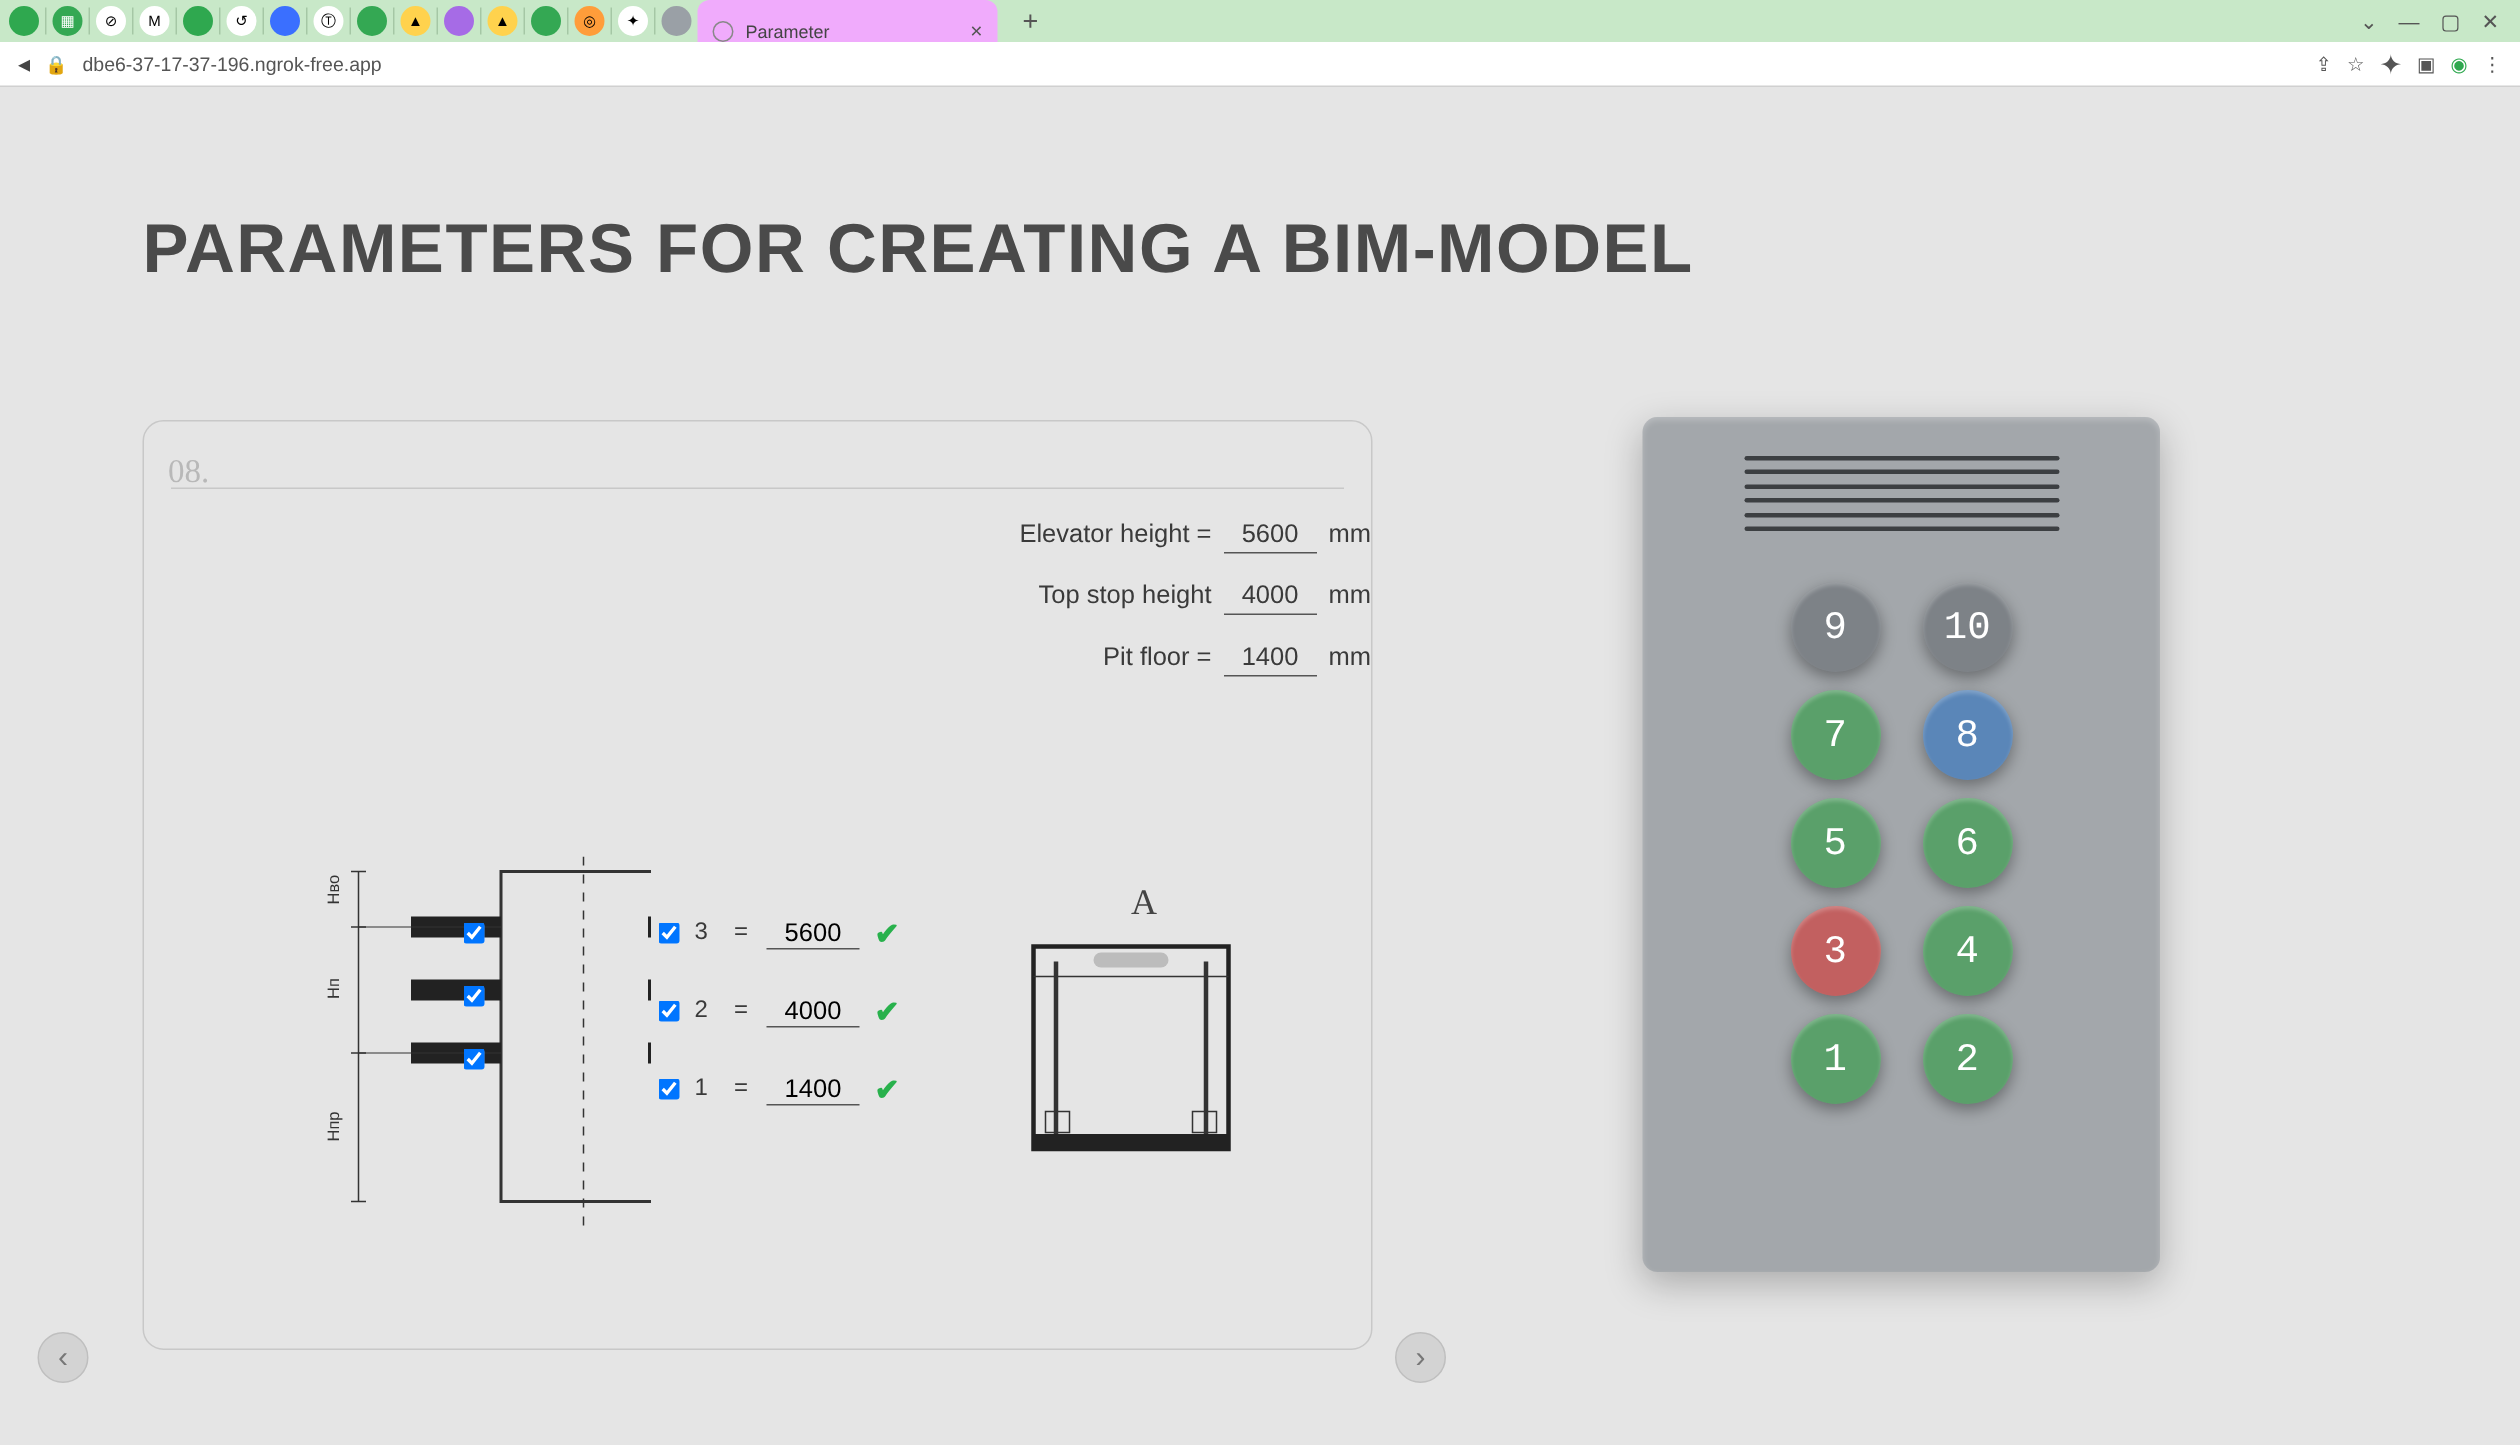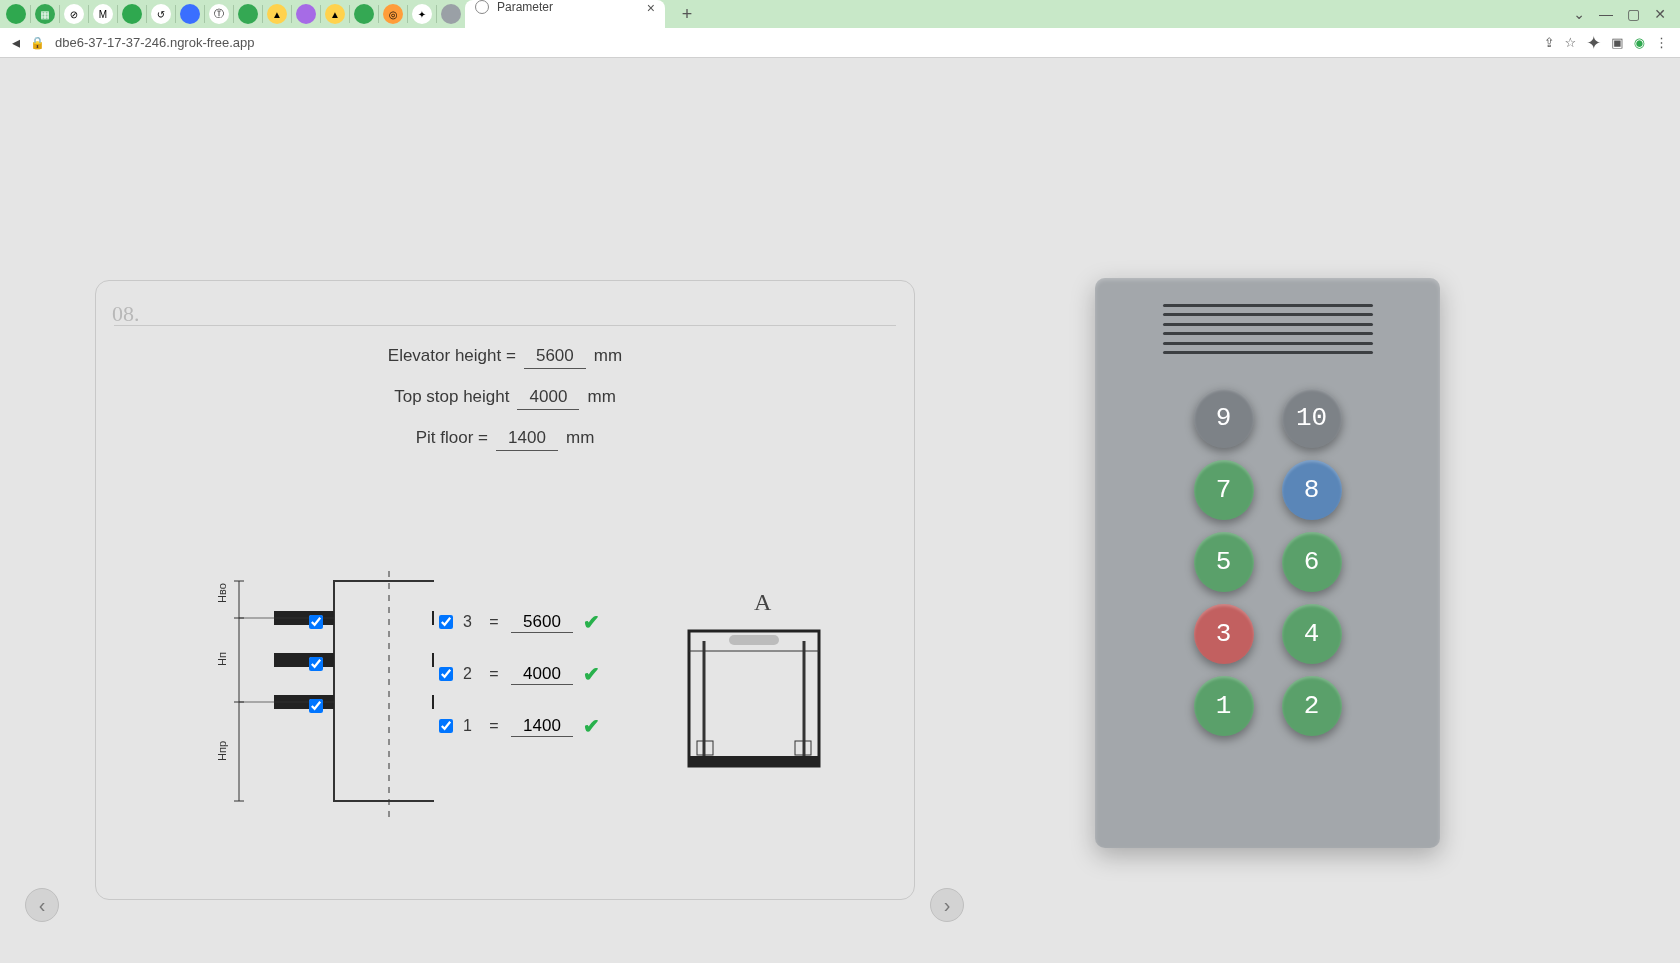--- a/index.html
+++ b/index.html
@@ -2,41 +2,41 @@
 <html><head>
 <meta charset="utf-8">
 <style>
 * { margin:0; padding:0; box-sizing:border-box; font-family:Arial,Helvetica,sans-serif; }
 body { width:1680px; height:963px; background:#e5e5e5; overflow:hidden; }
 
 
 .chrome-tabs { height:28px; background:#c8e8c8; display:flex; align-items:center; padding:0 6px; gap:4px; }
 .mini-tab { width:20px; height:20px; border-radius:50%; display:flex; align-items:center; justify-content:center; font-size:10px; }
 .tab-sep { width:1px; height:18px; background:#a5c7a5; }
-.active-tab { height:28px; background:#ffffff; border-radius:8px 8px 0 0; display:flex; align-items:flex-start; padding:0 10px; gap:8px; font-size:12px; color:#444; min-width:200px; }
+.active-tab { height:28px; background:#f0abfc; border-radius:8px 8px 0 0; display:flex; align-items:flex-end; padding:0 10px; gap:8px; font-size:12px; color:#444; min-width:200px; }
 .active-tab .glob { width:14px; height:14px; border:1px solid #888; border-radius:50%; }
 .active-tab .close { margin-left:auto; font-size:14px; cursor:pointer; color:#555; }
 .plus-tab { width:24px;height:24px;margin-left:6px;font-size:18px;color:#555;display:flex;align-items:center;justify-content:center; cursor:pointer; }
 .chrome-tabs .right { margin-left:auto; display:flex; gap:14px; color:#555; font-size:14px; padding-right:8px; }
 .addr-bar { height:30px; background:#fff; border-bottom:1px solid #d0d0d0; display:flex; align-items:center; padding:0 12px; gap:10px; font-size:13px; color:#555; }
 .addr-bar .lock { font-size:12px; }
 .addr-bar .spacer { flex:1; }
 
 
 .page { position:relative; padding:40px 95px; }
 h1.page-title { font-size:46px; font-weight:800; color:#4a4a4a; letter-spacing:1px; margin-top:40px; }
 
 .card { position:absolute; left:95px; top:222px; width:820px; height:620px; border:1px solid #c8c8c8; border-radius:14px; background:transparent; }
 .card-head { position:relative; padding:26px 20px 18px 20px; }
 .step-no { position:absolute; left:16px; top:20px; color:#b8b8b8; font-size:22px; font-family:Georgia,serif;text-align:right; }
 .card-title { text-align:center; font-size:30px; font-weight:800; color:#4a4a4a; letter-spacing:1px; }
 .card hr { border:none; border-top:1px solid #c8c8c8; margin:0 18px; }
 
 .subtitle { text-align:center; font-size:17px; color:#3a3a3a; margin-top:38px; }
-.params { margin-top:18px; display:flex; flex-direction:column; gap:16px; align-items:center; }
+.params { margin-top:18px; display:flex; flex-direction:column; gap:16px; align-items:flex-end; }
 .param-row { display:flex; align-items:baseline; gap:8px; font-size:17px; color:#3a3a3a; }
 .param-row input { width:62px; border:none; border-bottom:1px solid #555; background:transparent; font-size:17px; text-align:center; color:#3a3a3a; outline:none; padding:2px 0; }
 
 
 .dia-wrap { position:absolute; left:18px; top:290px; width:780px; height:310px; }
 .shaft-svg { position:absolute; left:90px; top:0; }
 .stop-rows { position:absolute; left:325px; top:38px; display:flex; flex-direction:column; gap:26px; }
 .stop-row { display:flex; align-items:center; gap:10px; font-size:16px; color:#3a3a3a; height:26px; }
 .stop-row input[type=checkbox]{ width:14px; height:14px; }
 .stop-row .idx { width:14px; }
@@ -109,31 +109,32 @@
   <div class="right">
     <span>⌄</span>
     <span>—</span>
     <span>▢</span>
     <span>✕</span>
   </div>
 </div>
 <div class="addr-bar">
   <span style="font-size:16px;color:#444">◂</span>
   <span class="lock">🔒</span>
-  <span>dbe6-37-17-37-246.ngrok-free.app</span>
+  <span>dbe6-37-17-37-196.ngrok-free.app</span>
   <span class="spacer"></span>
   <span>⇪</span>
   <span>☆</span>
   <span style="font-size:18px">✦</span>
   <span>▣</span>
   <span style="color:#2fa84f">◉</span>
   <span>⋮</span>
 </div>
 
 <div class="page">
+  <h1 class="page-title">PARAMETERS FOR CREATING A BIM-MODEL</h1>
 
   <div class="card">
     <div class="card-head">
       <span class="step-no">08.</span>
     </div>
     <hr>
 
 
     <div class="params">
       <div class="param-row">

